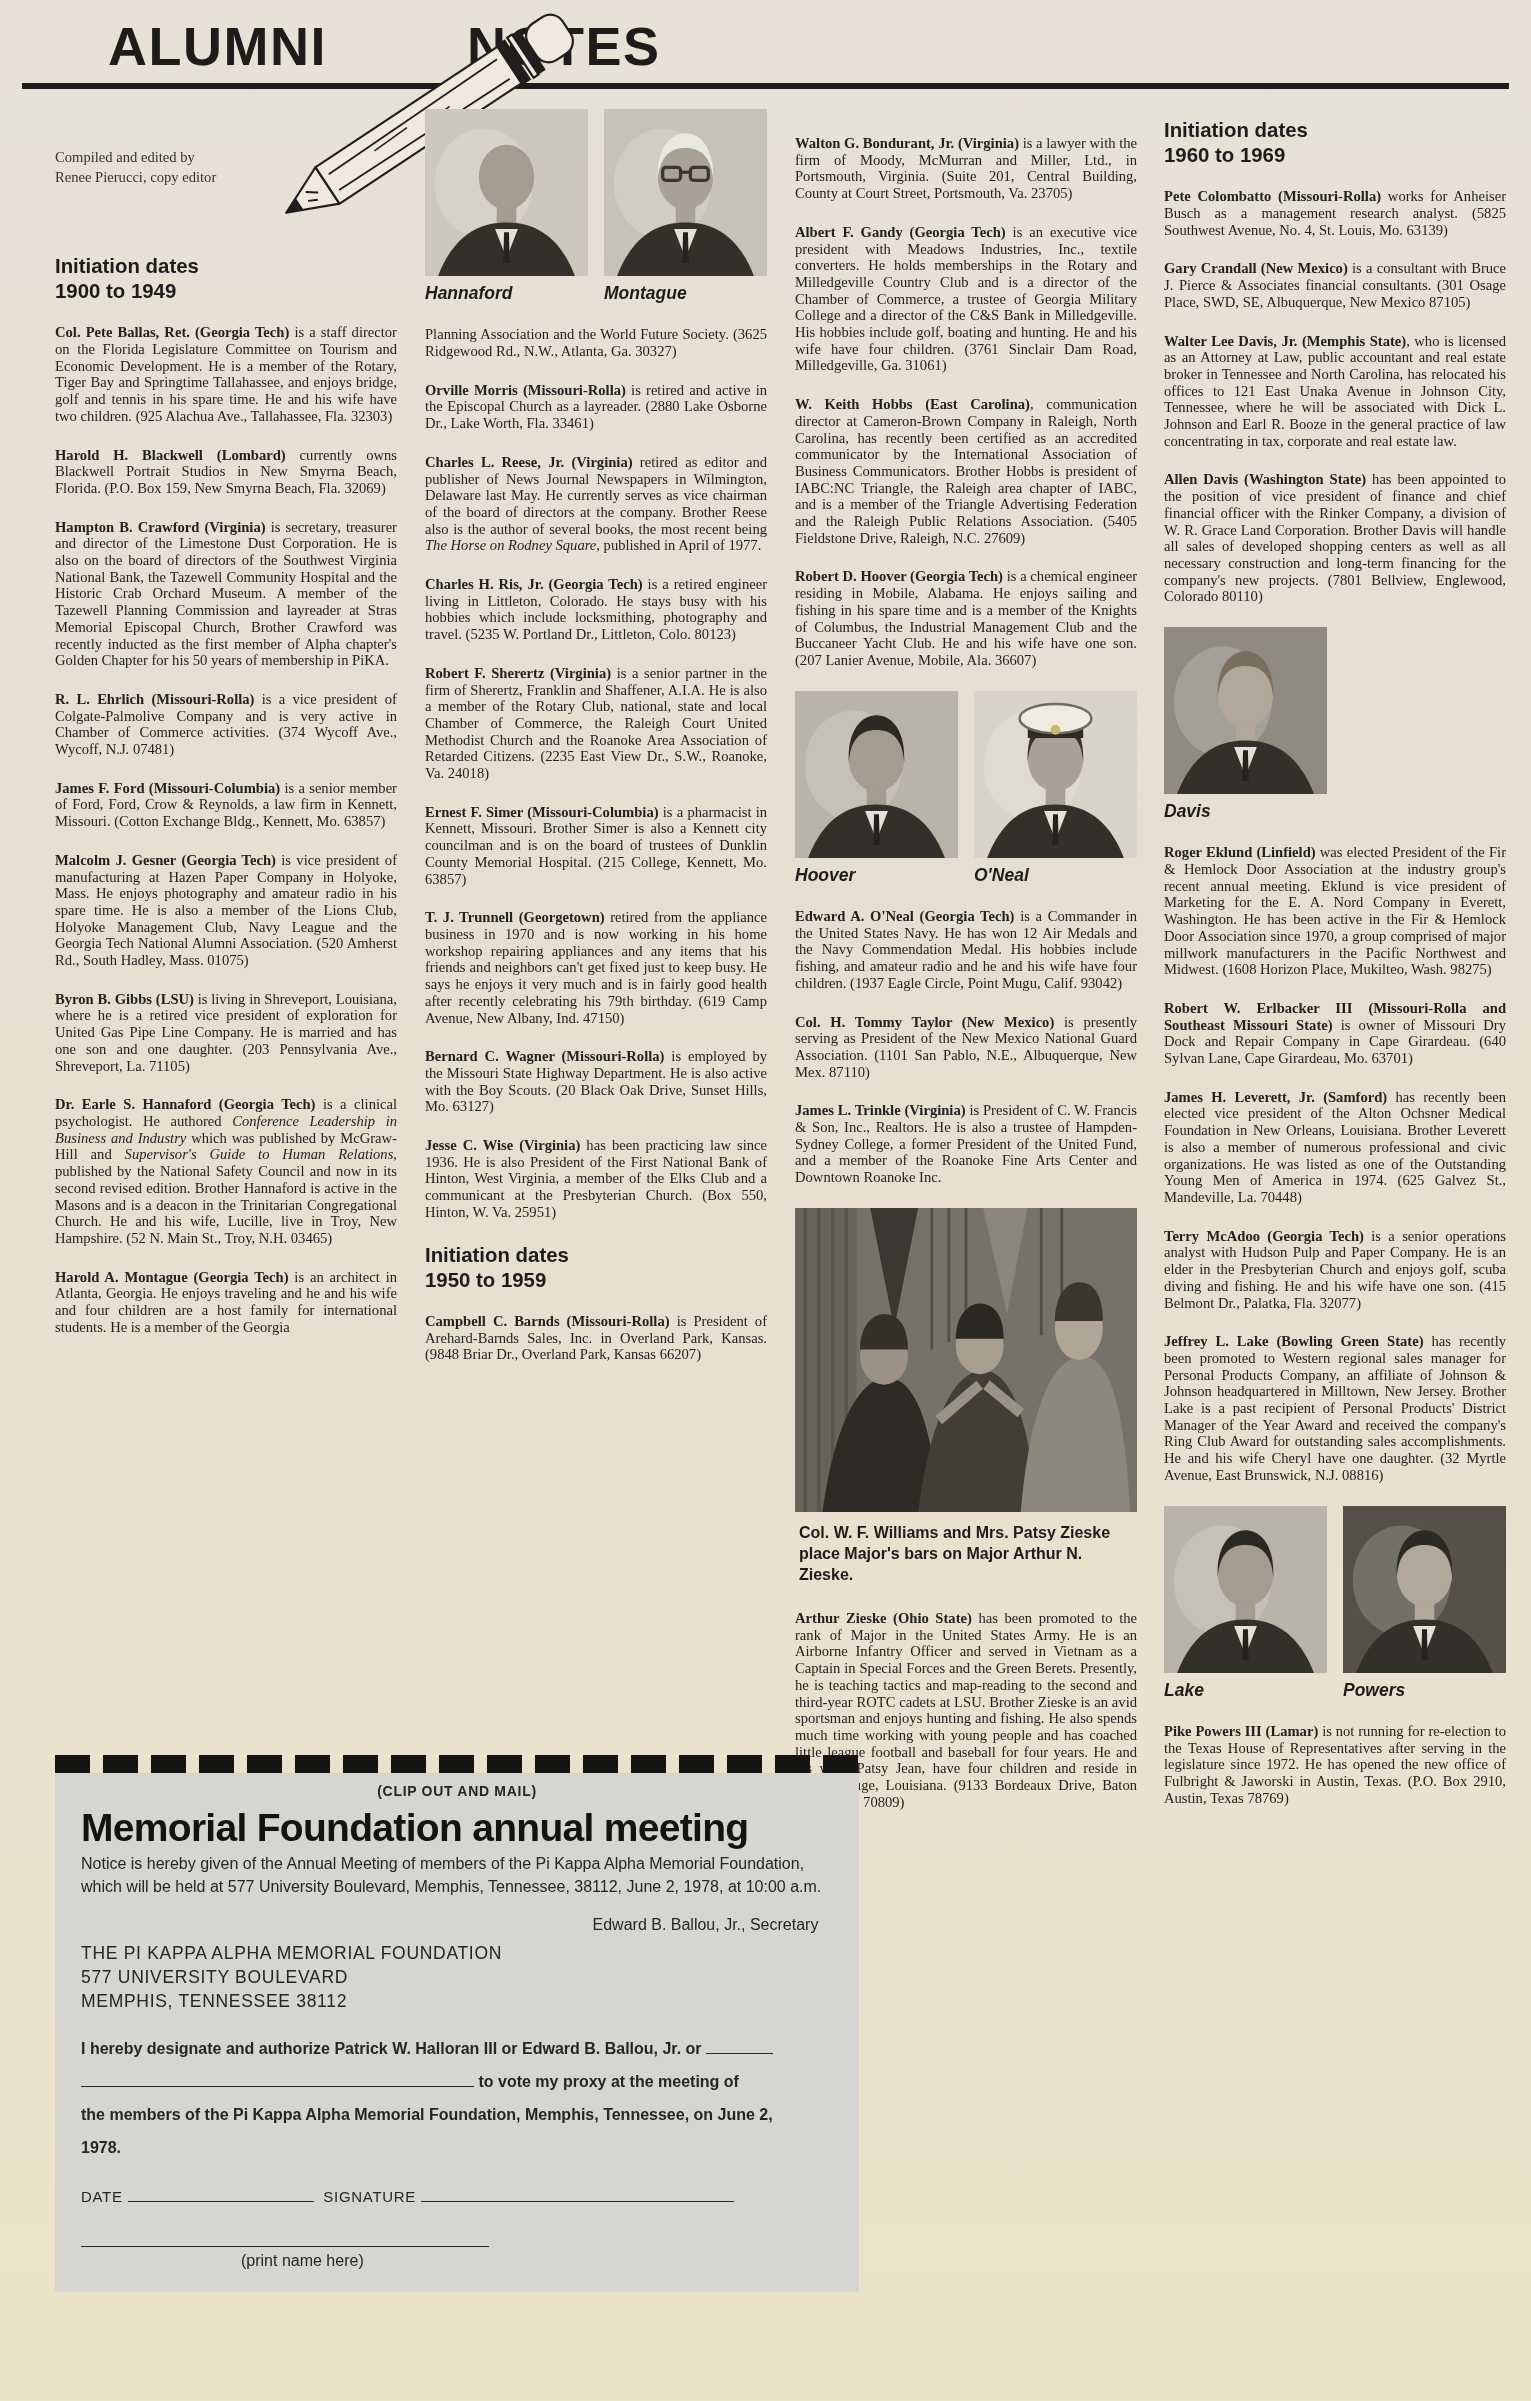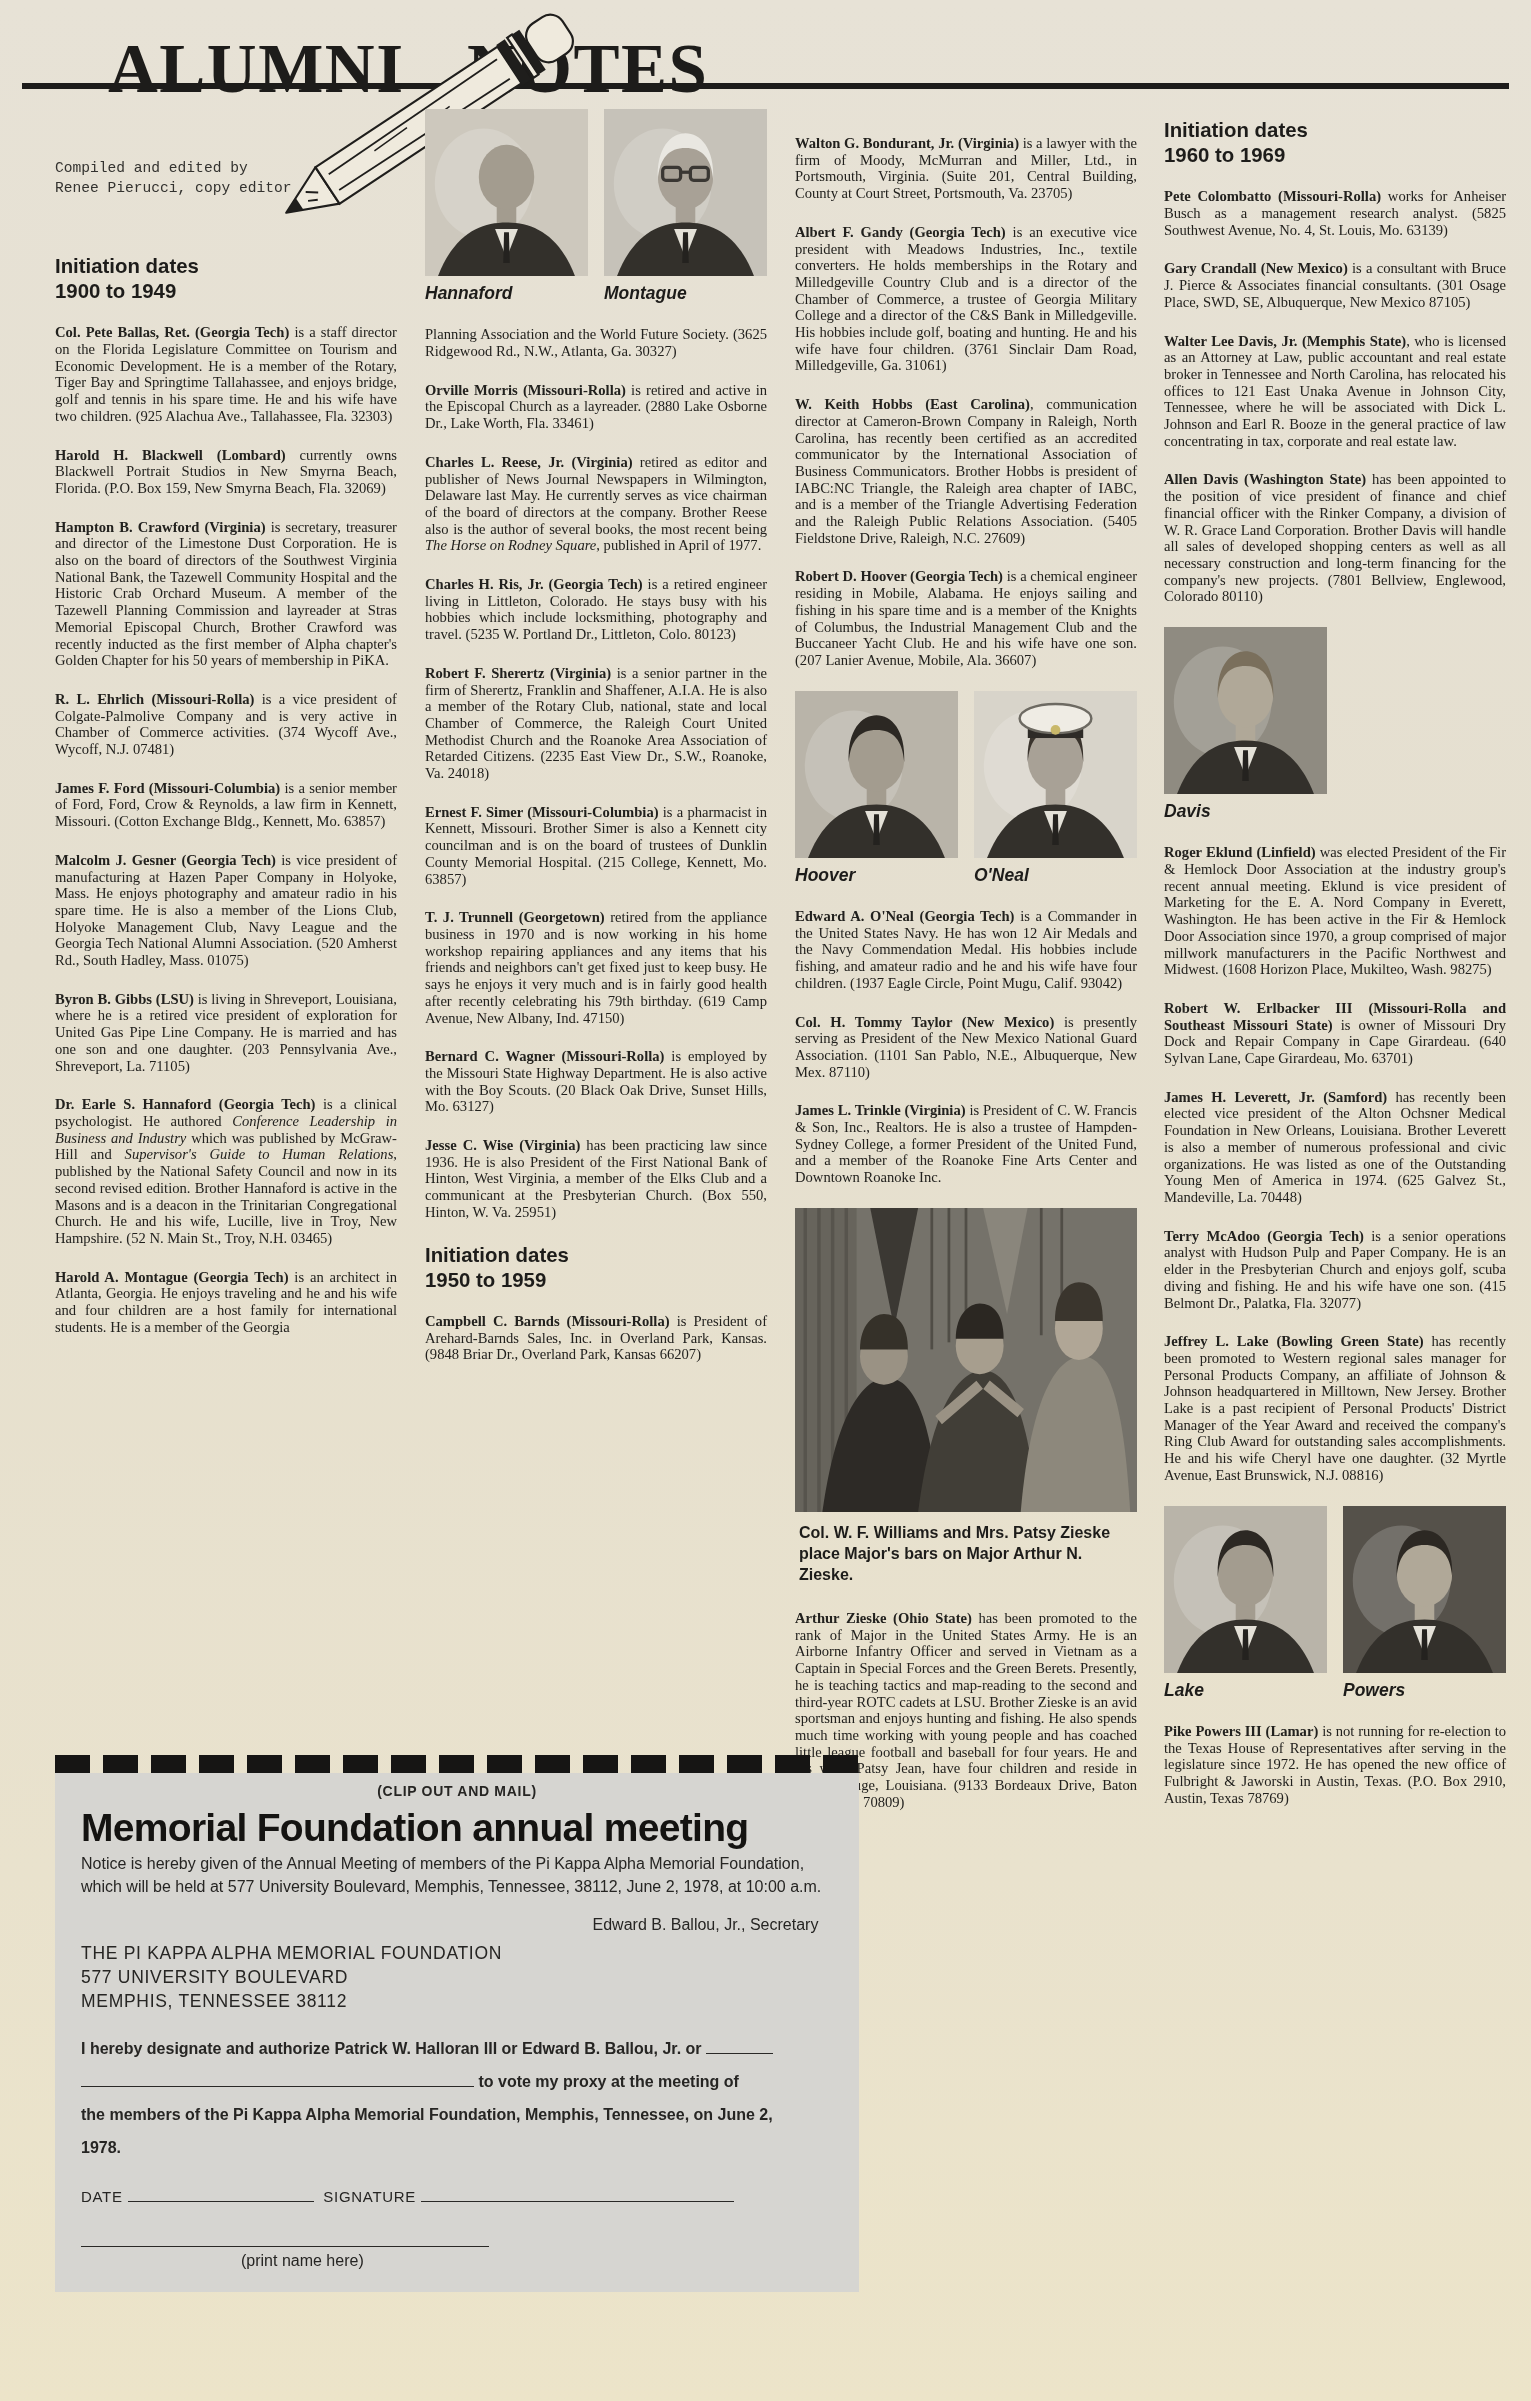--- a/index.html
+++ b/index.html
@@ -1,27 +1,27 @@
 <!DOCTYPE html>
 <html style="font-size:11.6px"><head>
 <meta charset="utf-8">
 <style>
   html,body{margin:0;padding:0;background:#888;}
   .page{position:relative;width:1531px;height:2401px;overflow:hidden;
         background:linear-gradient(180deg,#e7e2d6 0%,#e5dfcf 40%,#e9e2cd 78%,#ece4c9 100%);
         font-family:"Liberation Serif",serif;color:#22211e;}
   
-  .title{position:absolute;top:30px;font-family:Liberation Serif, serif;font-weight:bold;
-         font-size:69px;letter-spacing:1.5px;color:#1d1c1a;}
+  .title{position:absolute;top:15px;font-family:Liberation Sans, sans-serif;font-weight:bold;
+         font-size:54px;letter-spacing:1.5px;color:#1d1c1a;}
   #title-left{left:108px;}
   #title-right{left:467px;}
   .rule{position:absolute;left:22px;top:83px;width:1487px;height:5.8px;background:#1d1c1a;}
   #pencil-wrap{position:absolute;left:285px;top:183px;width:342px;height:61px;
                transform:rotate(-33.5deg);transform-origin:0% 50%;}
-  .credit{position:absolute;left:55px;top:159px;font-family:Liberation Mono, monospace;
+  .credit{position:absolute;left:55px;top:148px;font-family:Liberation Serif, serif;
           font-size:14.6px;line-height:19.6px;color:#33322f;}
   
   .col{position:absolute;width:342px;}
   .colhead{font-family:"Liberation Sans",sans-serif;font-weight:bold;font-size:20.4px;
            line-height:25px;margin:2.9px 0 20.4px;color:#1d1c1a;}
   .entry{font-size:14.6px;line-height:16.7px;text-align:justify;margin:0 0 22px;}
   .entry .b{font-weight:bold;}
   .entry .i{font-style:italic;}
   .photo-row{display:flex;gap:16px;margin:0 0 22px;font-style:italic;}
   figure{margin:0;}

